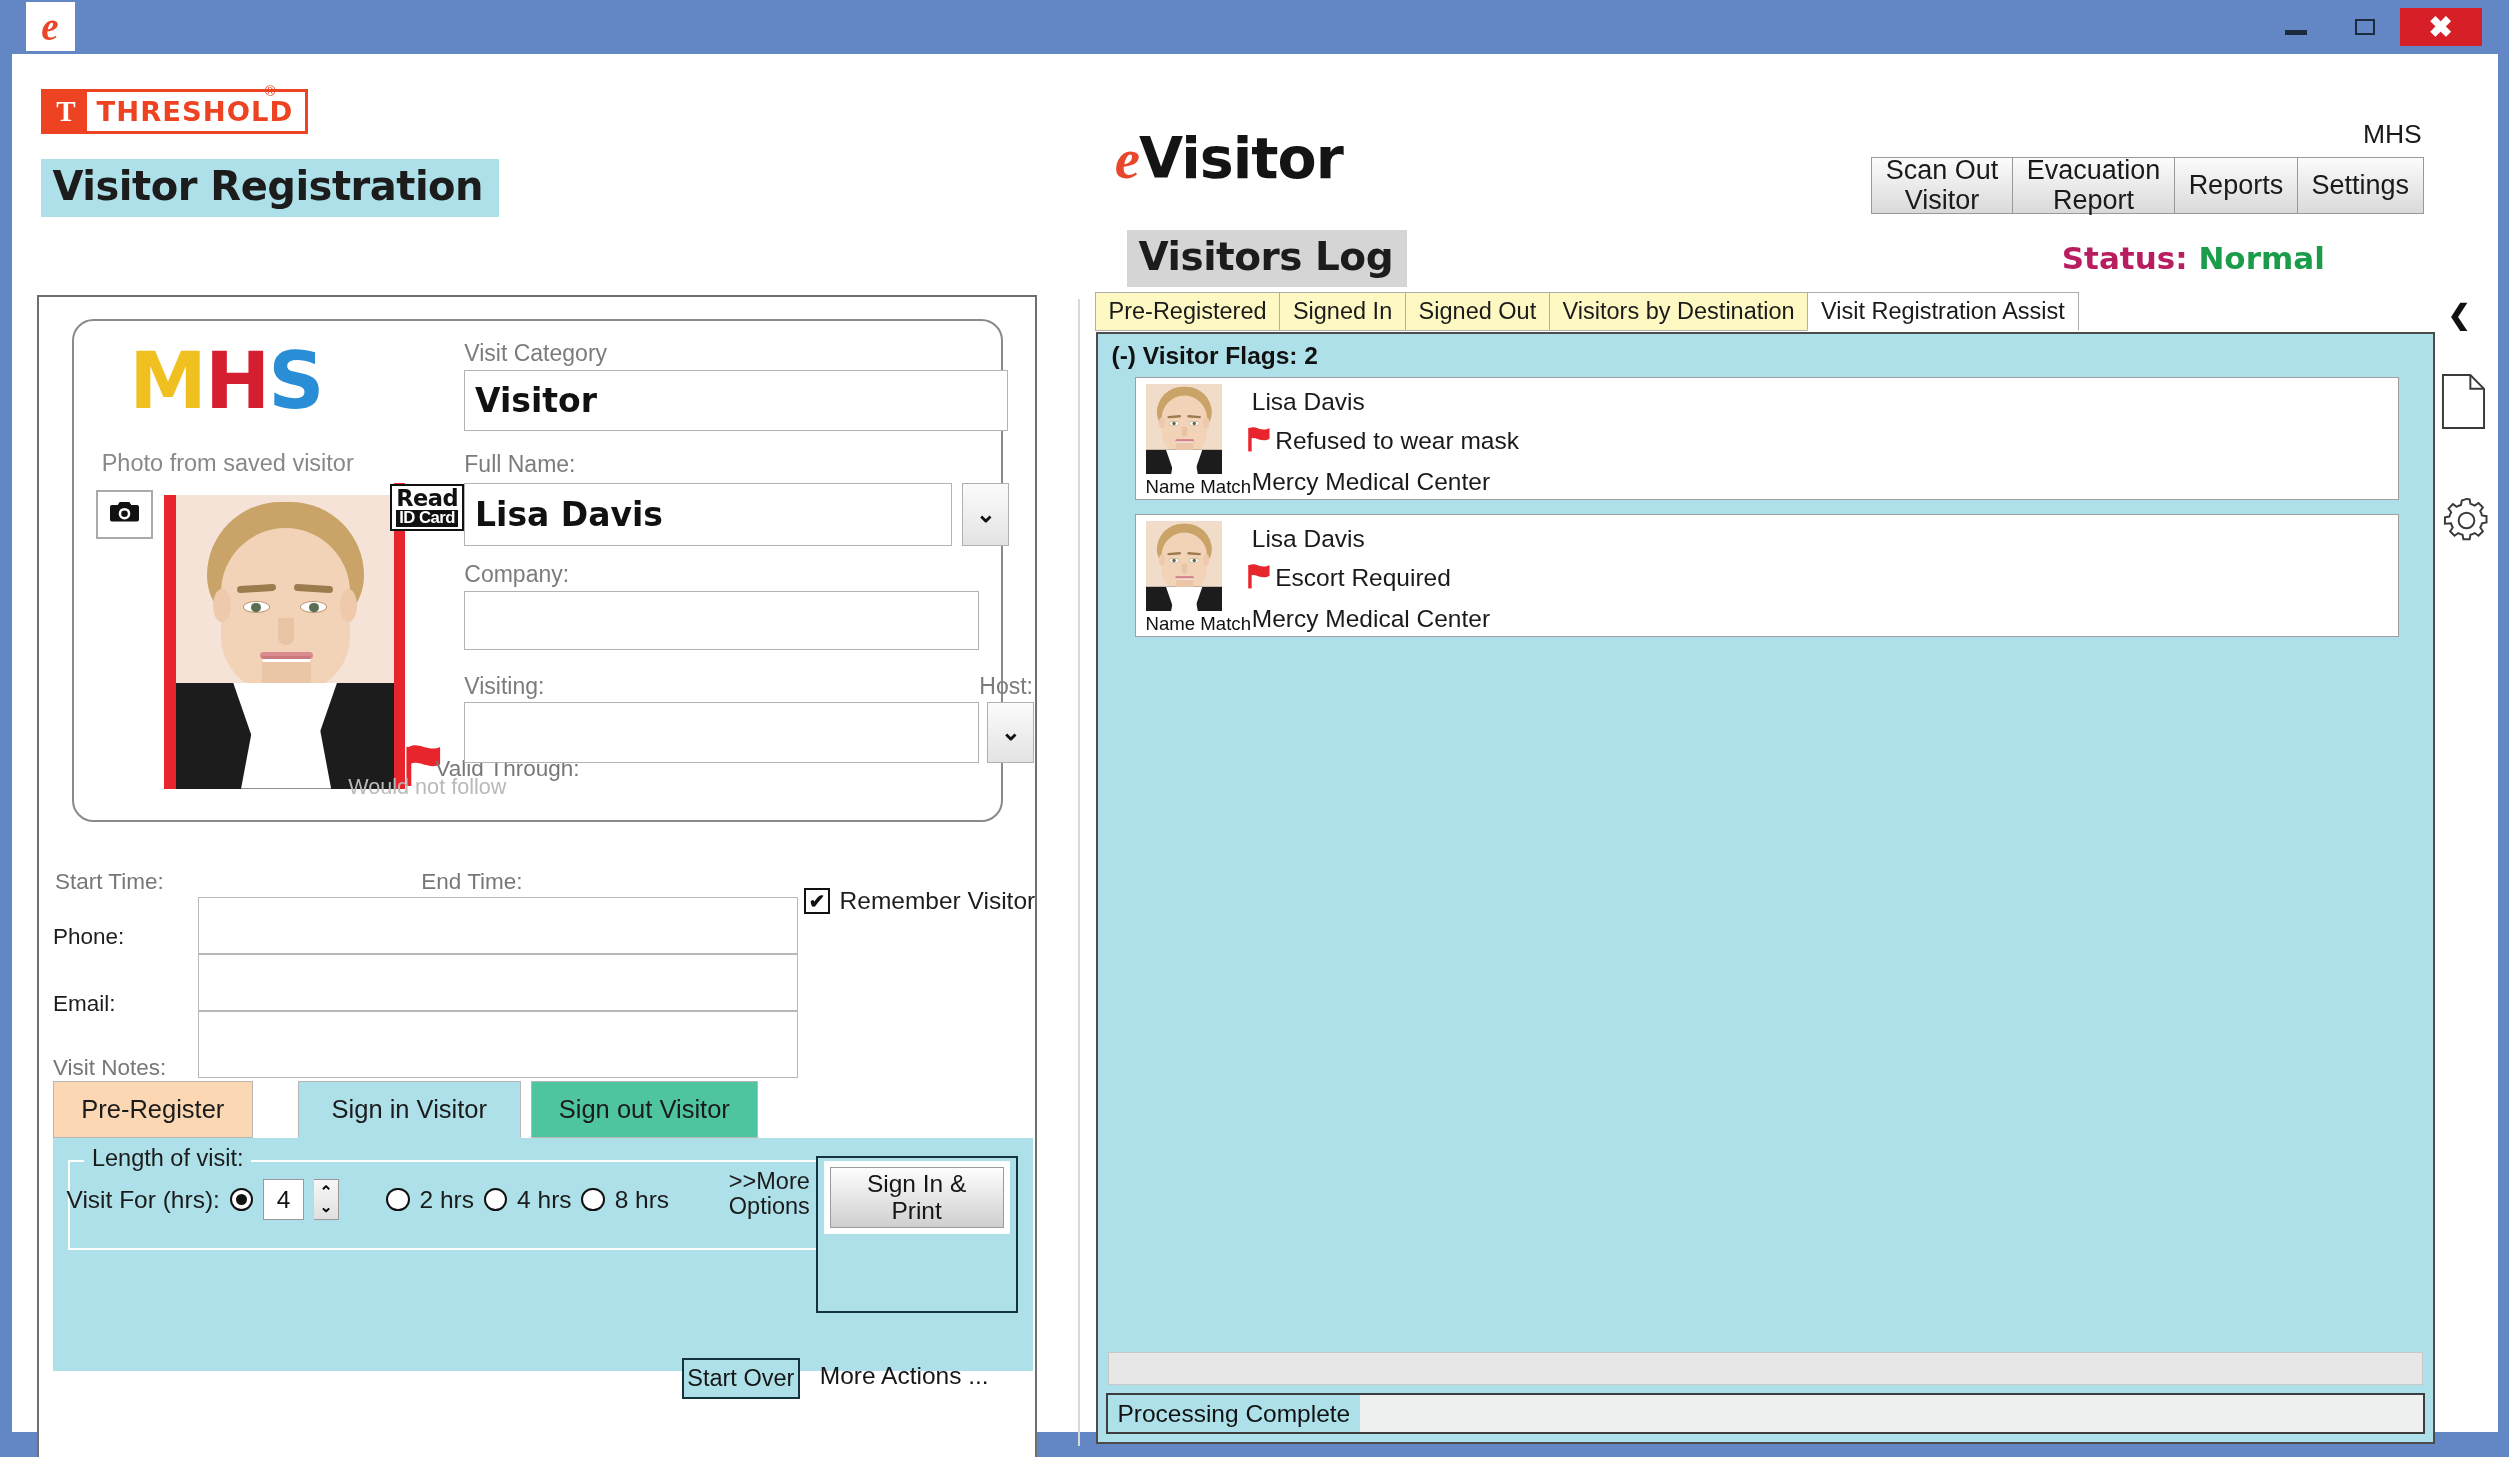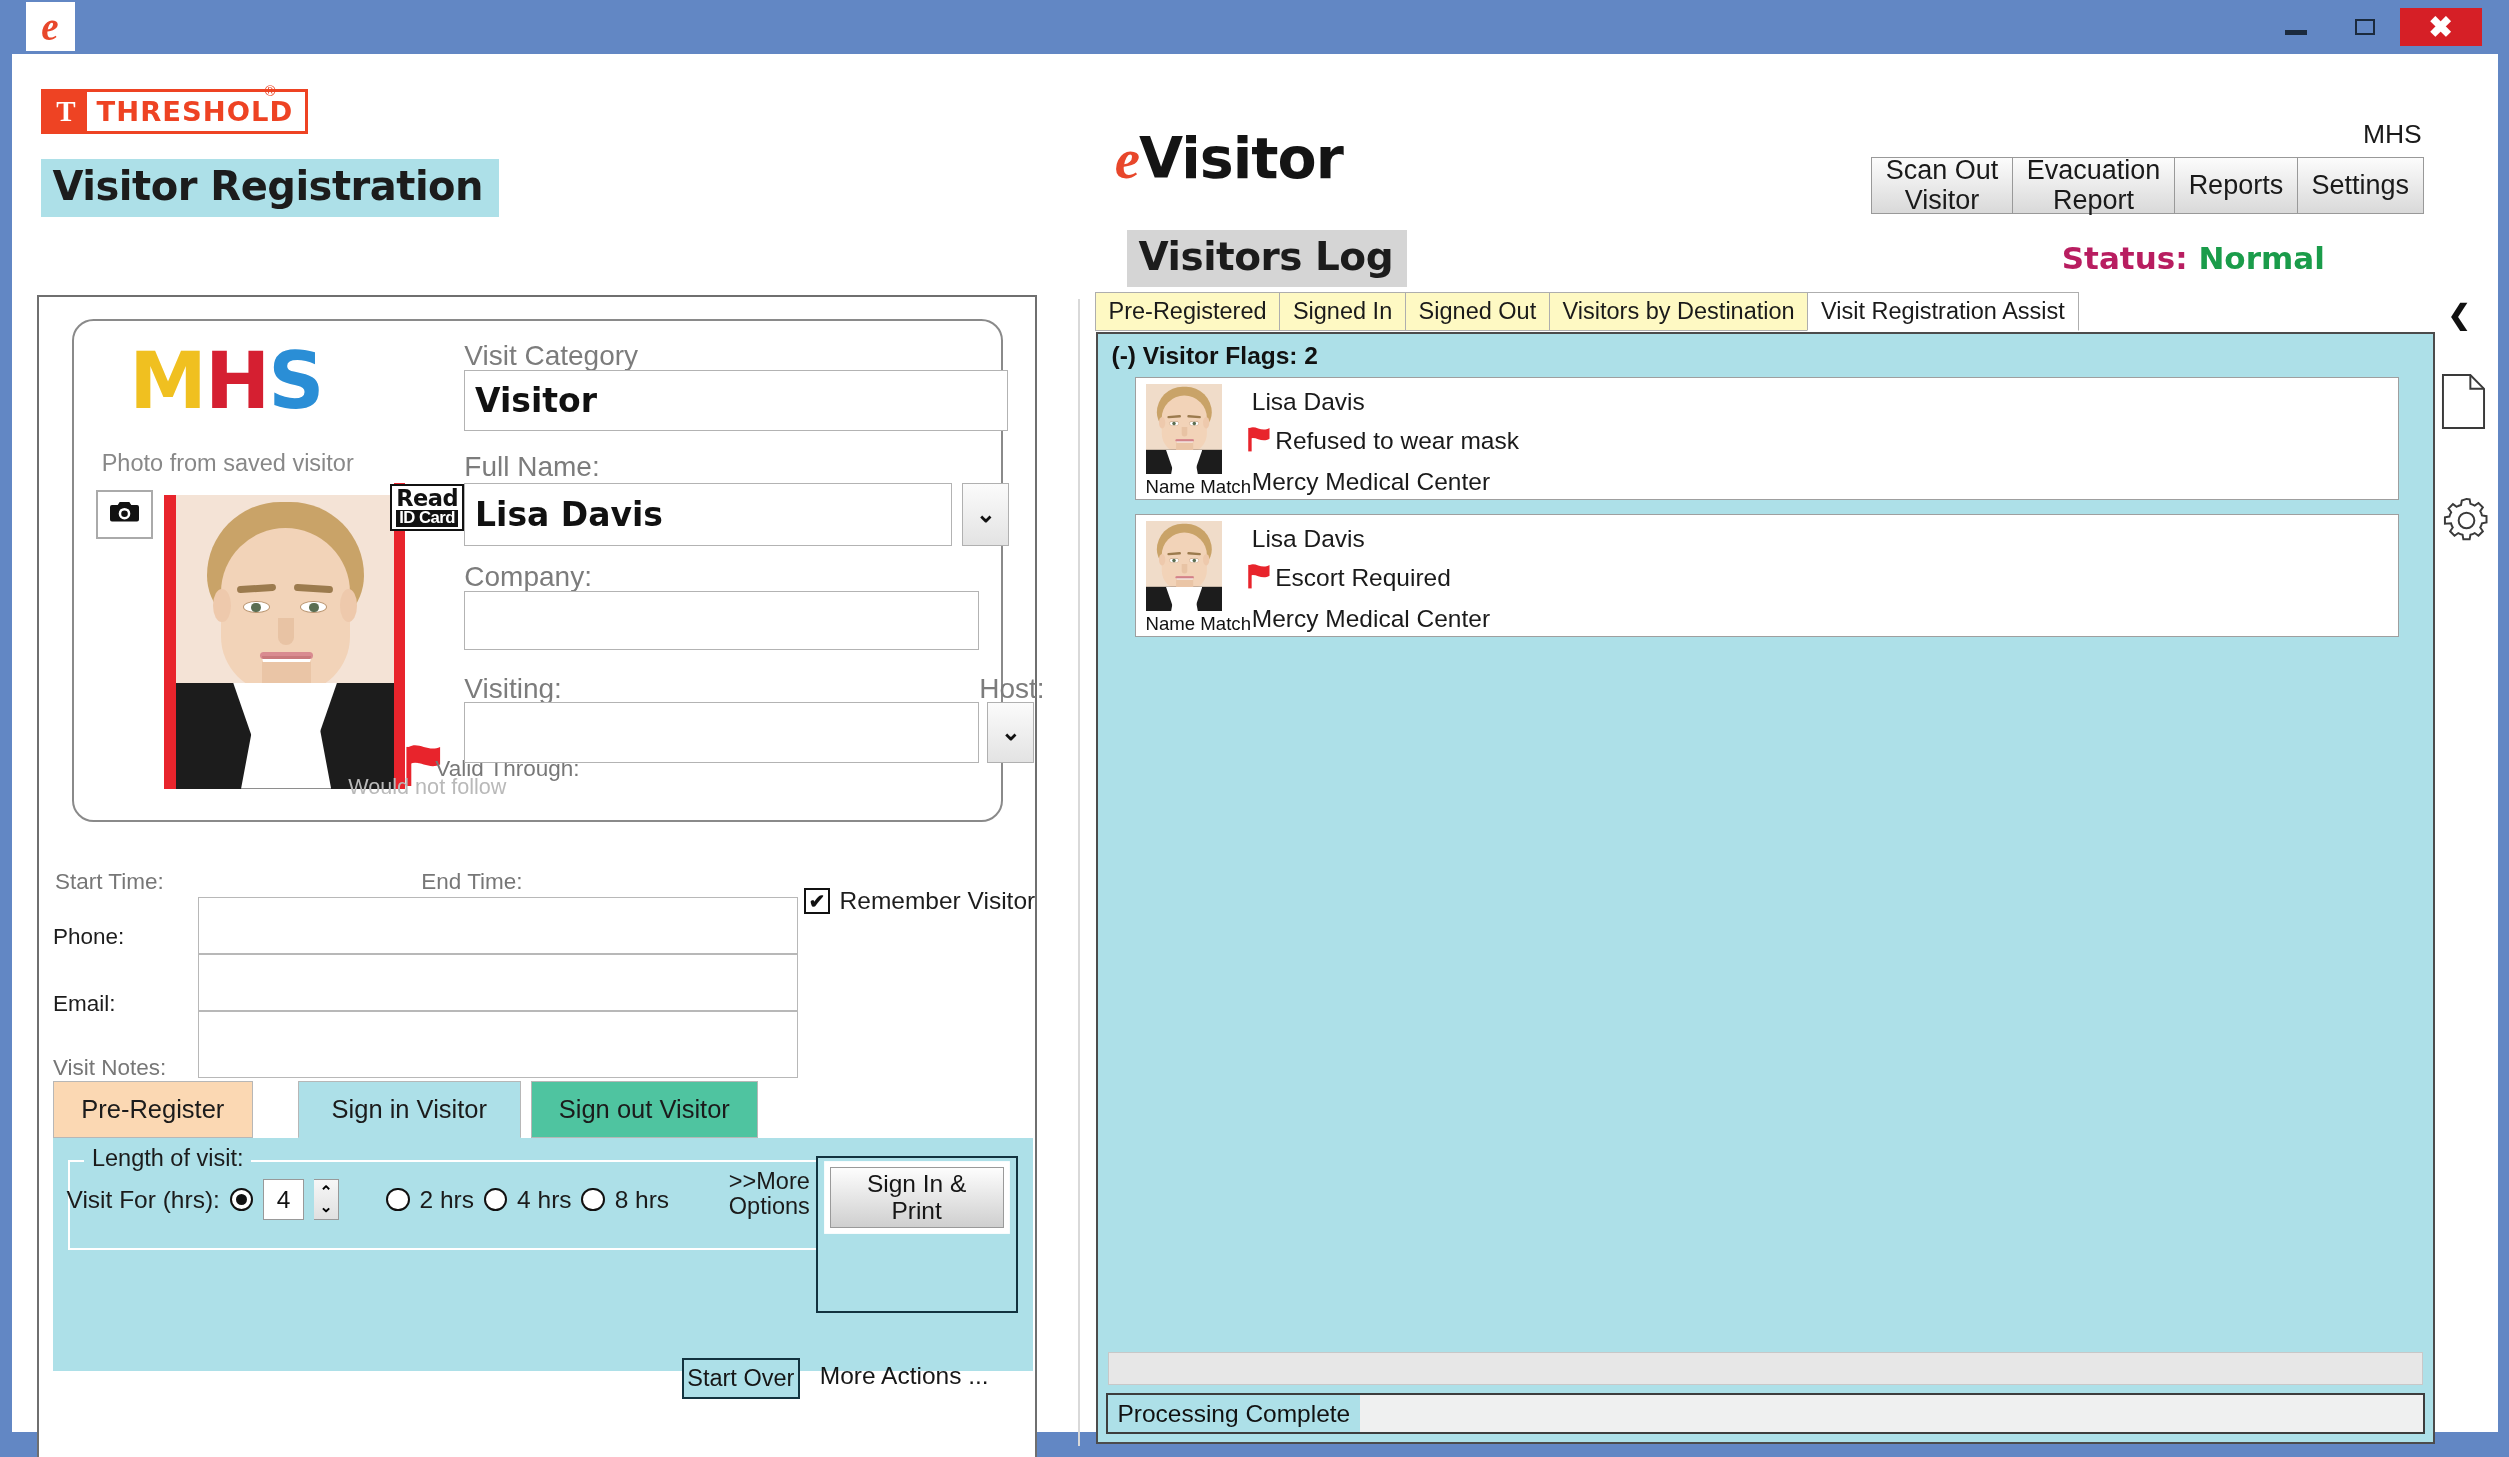--- a/index.html
+++ b/index.html
@@ -158,21 +158,21 @@
   .would-not {
     position: absolute; left: 274px; top: 453px;
     font-size: 21.6px; color: #b9b9b9;
   }
   .valid-through {
     position: absolute; left: 361px; top: 435px;
     font-size: 22.5px; color: #777;
   }
 
   
-  .fc-label { position: absolute; font-size: 28px; color: #7c7c7c; text-align: center; }
+  .fc-label { position: absolute; font-size: 23px; color: #7c7c7c; text-align: center; }
   .fc-input {
     position: absolute; border: 1px solid #b3b3b3; background: #fff;
     font-size: 33px; font-weight: bold; color: #111;
     padding: 0 9.8px; display: flex; align-items: center;
     font-family: "DejaVu Sans", sans-serif;
   }
   .fc-dd {
     position: absolute; width: 47px; border: 1px solid #b0b0b0;
     background: linear-gradient(#fbfbfb,#e3e3e3);
     display:flex; align-items:center; justify-content:center;

